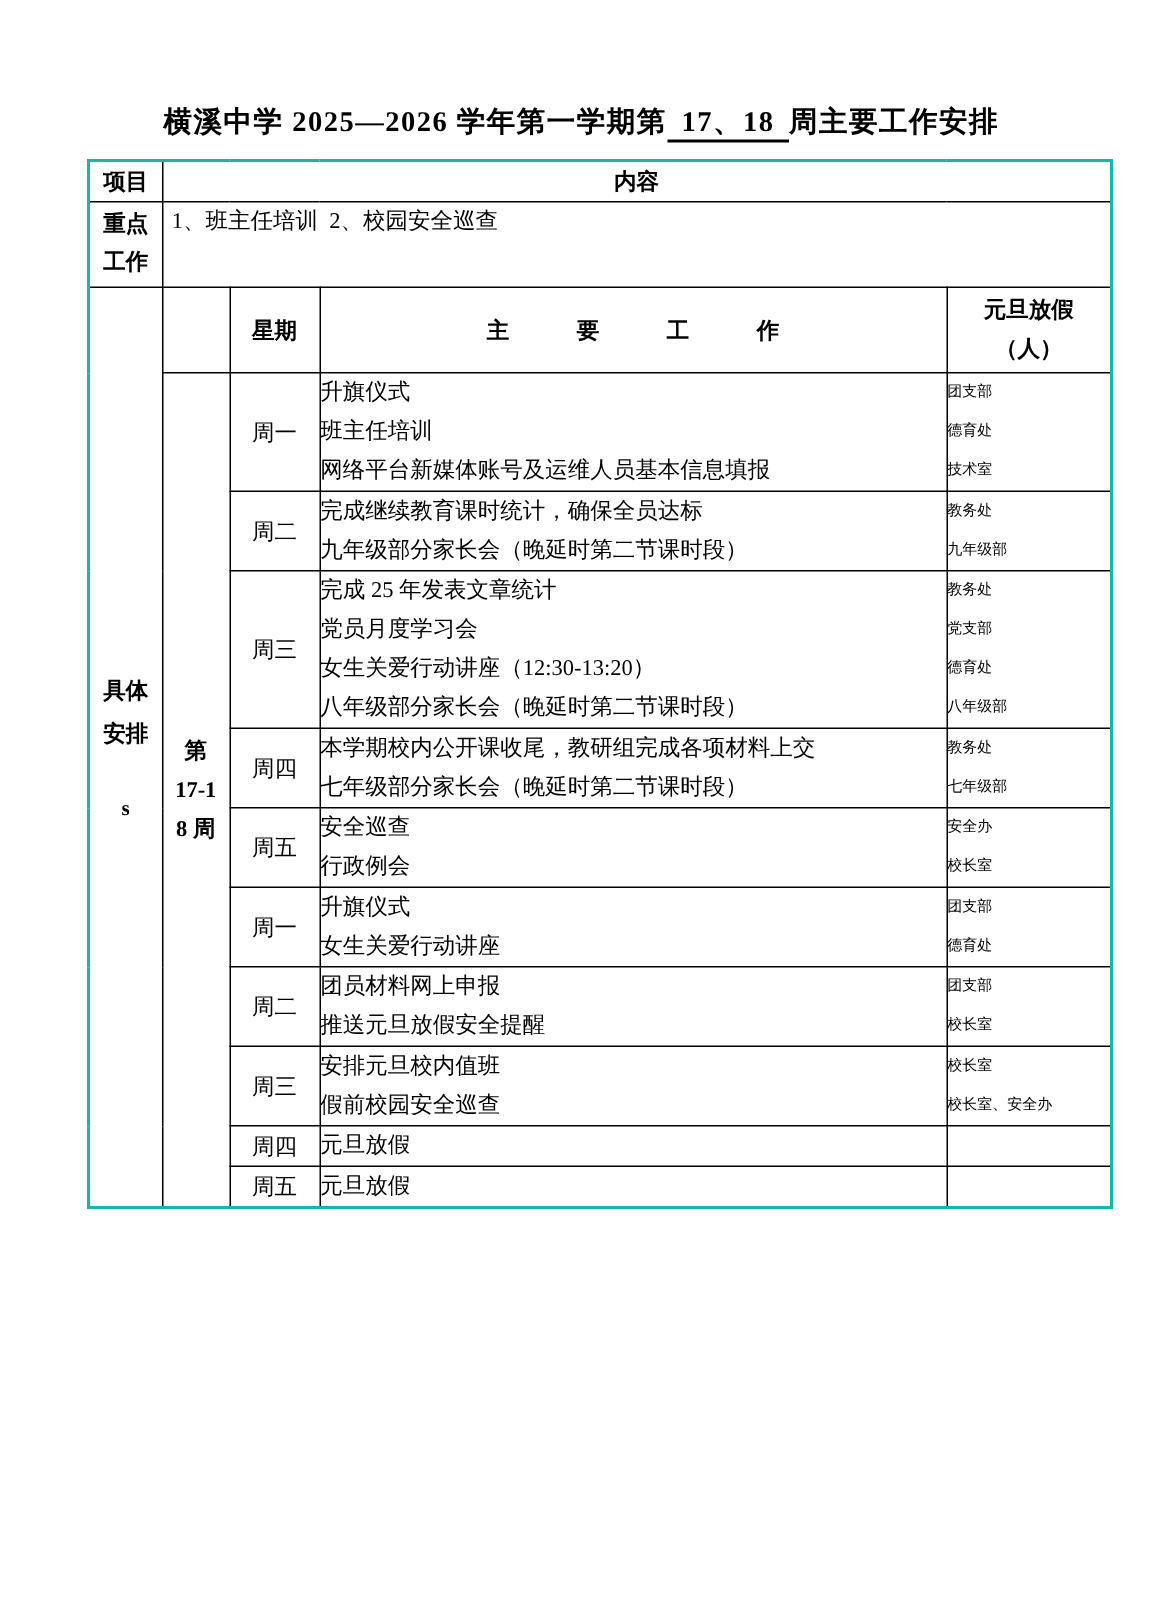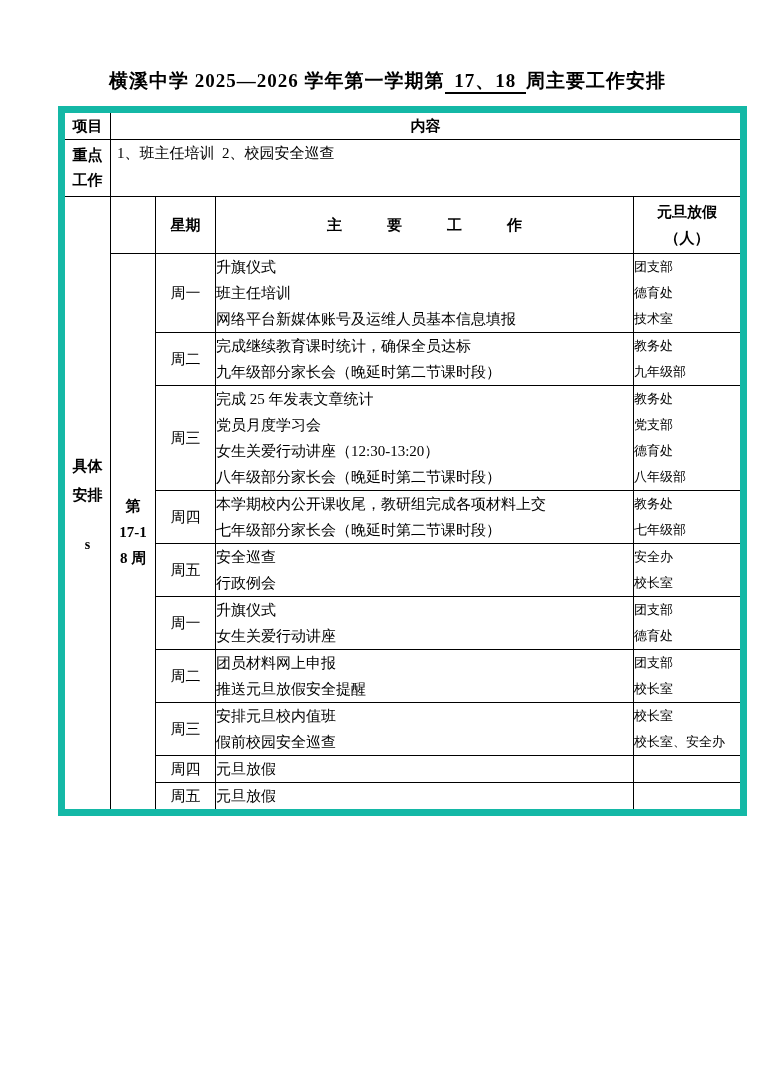--- a/index.html
+++ b/index.html
@@ -32,21 +32,21 @@
     font-size:13.5px;
     letter-spacing:0.5px;
   }
 
   
   table.sched{
     border-collapse:collapse;
     table-layout:fixed;
     width:682px;
     margin:12px 0 0 58px;
-    border:7px solid #14b8a6;
+    border:2px solid #14b8a6;
     font-size:15px;
   }
   table.sched td{
     border:1px solid #000;
     padding:0;
     vertical-align:middle;
     overflow:visible;
   }
   .bold{font-weight:bold;}
   .center{text-align:center;}
@@ -66,21 +66,21 @@
 
   .detail-cell{text-align:center;line-height:29px;}
   .detail-cell .s-line{margin-top:26px;font-size:14px;line-height:18px;}
 
   .weeklabel{text-align:center;line-height:26px;}
 
   td.weekday{text-align:center;}
   td.tasks{vertical-align:top;padding:3px 6px;text-align:left;}
   td.tasks div{line-height:26px;white-space:nowrap;}
   td.depts{vertical-align:top;padding:3px 0 3px 6px;text-align:left;}
-  td.depts div{line-height:26px;white-space:nowrap;font-size:13px;}
+  td.depts div{line-height:26px;white-space:nowrap;font-size:10px;}
 
   .dept-header div{line-height:26px;}
 
   
   .footer{
     position:absolute;
     left:0;right:0;
     top:982px;
     text-align:center;
     font-size:13.5px;

